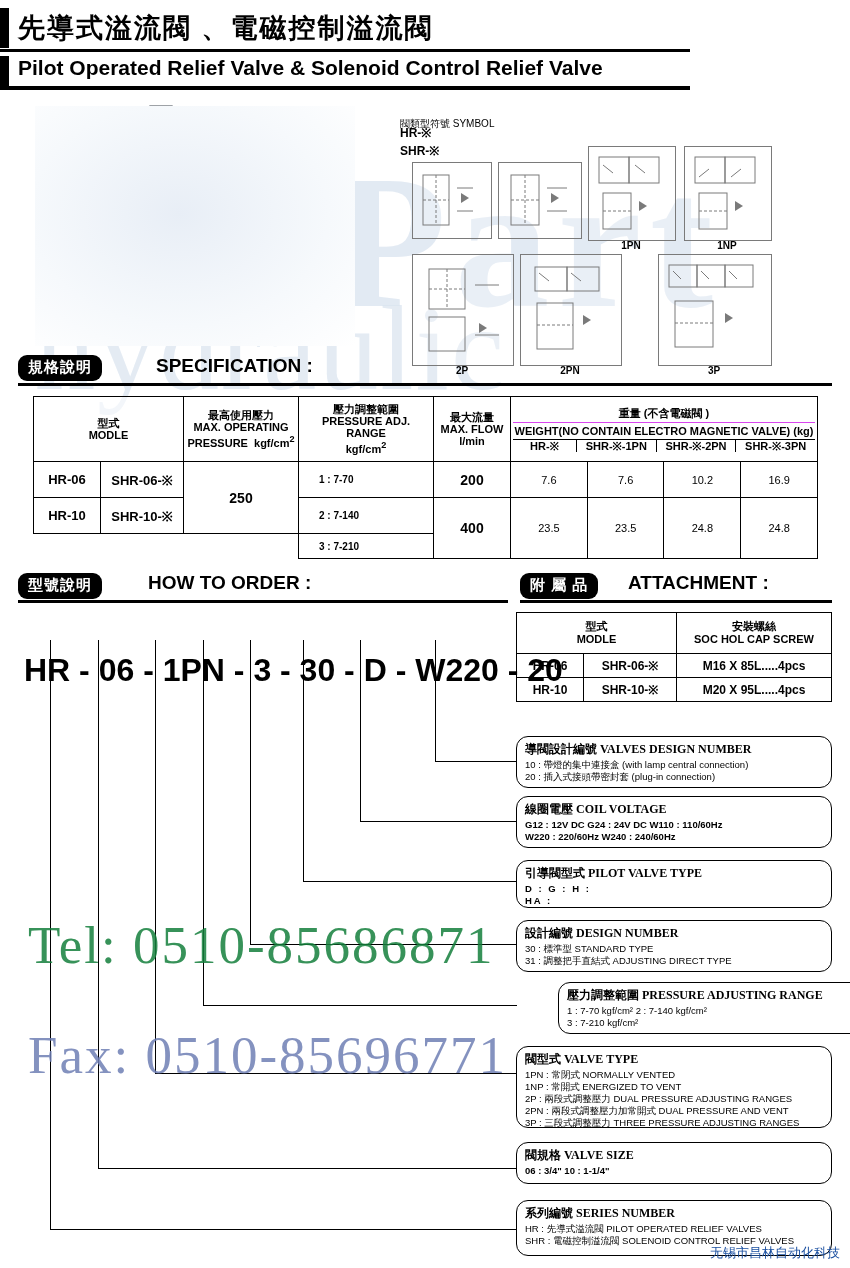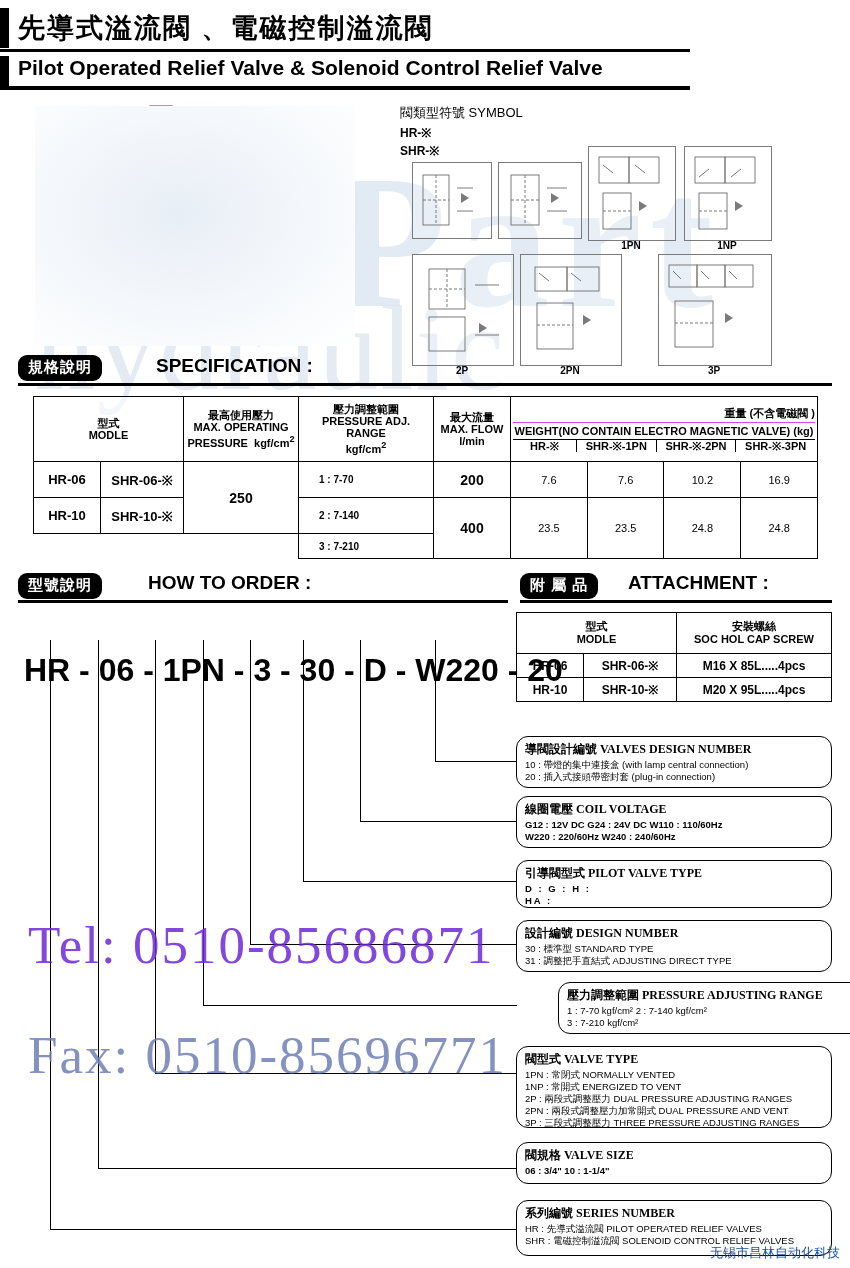--- a/index.html
+++ b/index.html
@@ -27,21 +27,21 @@
       font-size:120px;color:#dbe5f0;opacity:.75;font-family:"Liberation Serif",serif;
       letter-spacing:2px;pointer-events:none;z-index:2;}
 
   
   .photo{position:absolute;left:20px;top:96px;width:355px;height:255px;z-index:3;}
   .photo .glow{position:absolute;left:15px;top:10px;width:320px;height:240px;
      background:radial-gradient(ellipse at 45% 45%, #e8eef6 0%, #f6f9fc 60%, #ffffff 100%);}
 
   
   .symbols{position:absolute;left:390px;top:104px;width:450px;height:285px;z-index:3;}
-  .sym-title{position:absolute;left:10px;top:0px;font-size:13px;}
+  .sym-title{position:absolute;left:10px;top:13px;font-size:10px;}
   .sym-l1{position:absolute;left:10px;top:20px;font-size:12px;font-weight:bold;}
   .sym-l2{position:absolute;left:10px;top:38px;font-size:12px;font-weight:bold;}
   .symbox{position:absolute;border:1px solid #7a7a7a;background:rgba(255,255,255,.25);}
   .symcap{position:absolute;font-size:10px;font-weight:bold;text-align:center;}
 
   
   .spec-head{position:absolute;left:18px;top:355px;z-index:4;}
   .tag{display:inline-block;background:#000;color:#fff;font-size:15px;font-weight:bold;
        padding:3px 10px 4px 10px;border-radius:9px;letter-spacing:1px;}
   .spec-head .t2{position:absolute;left:138px;top:0px;font-size:19px;font-weight:bold;white-space:nowrap;}
@@ -78,21 +78,21 @@
   .cbox{position:absolute;left:516px;width:316px;border:1.5px solid #000;border-radius:12px;
         background:#fff;z-index:5;padding:4px 8px;box-sizing:border-box;}
   .cbox .ttl{font-size:12px;font-weight:bold;margin-bottom:1px;font-family:Liberation Serif, serif;}
   .cbox .ln{font-size:9.5px;line-height:12px;}
 
   
   .ln-h{position:absolute;background:#000;height:1px;z-index:4;}
   .ln-v{position:absolute;background:#000;width:1px;z-index:4;}
 
   
-  .tel{position:absolute;left:28px;top:915px;font-size:53px;color:#6d28d9;opacity:.85;
+  .tel{position:absolute;left:28px;top:915px;font-size:53px;color:#15803d;opacity:.85;
        font-family:"Liberation Serif",serif;z-index:6;letter-spacing:2px;}
   .fax{position:absolute;left:28px;top:1025px;font-size:53px;color:#6f7fb5;opacity:.85;
        font-family:"Liberation Serif",serif;z-index:6;letter-spacing:2px;}
   .footer{position:absolute;right:10px;bottom:6px;font-size:13px;color:#1a4fa0;z-index:7;}
 </style>
 </head>
 <body>
 
 <div class="page">
 
@@ -259,21 +259,21 @@
       <td class="hd" style="width:110px;">
         最高使用壓力<br>MAX. OPERATING<br>PRESSURE&nbsp; kgf/cm<sup>2</sup>
       </td>
       <td class="hd" style="width:130px;">
         壓力調整範圍<br>PRESSURE ADJ. RANGE<br>kgf/cm<sup>2</sup>
       </td>
       <td class="hd" style="width:72px;">
         最大流量<br>MAX. FLOW<br>l/min
       </td>
       <td class="hd" colspan="4">
-        <div style="padding-bottom:3px;text-align:right;">重量 (不含電磁閥 )</div>
+        <div style="padding-bottom:3px;">重量 (不含電磁閥 )</div>
         <div style="border-top:1px solid #d946ef;padding-top:2px;">WEIGHT(NO CONTAIN ELECTRO MAGNETIC VALVE) (kg)</div>
         <div style="display:flex;border-top:1px solid #000;margin-top:2px;">
           <div style="flex:1;border-right:1px solid #000;">HR-※</div>
           <div style="flex:1.25;border-right:1px solid #000;">SHR-※-1PN</div>
           <div style="flex:1.25;border-right:1px solid #000;">SHR-※-2PN</div>
           <div style="flex:1.25;">SHR-※-3PN</div>
         </div>
       </td>
     </tr>
     <tr>

